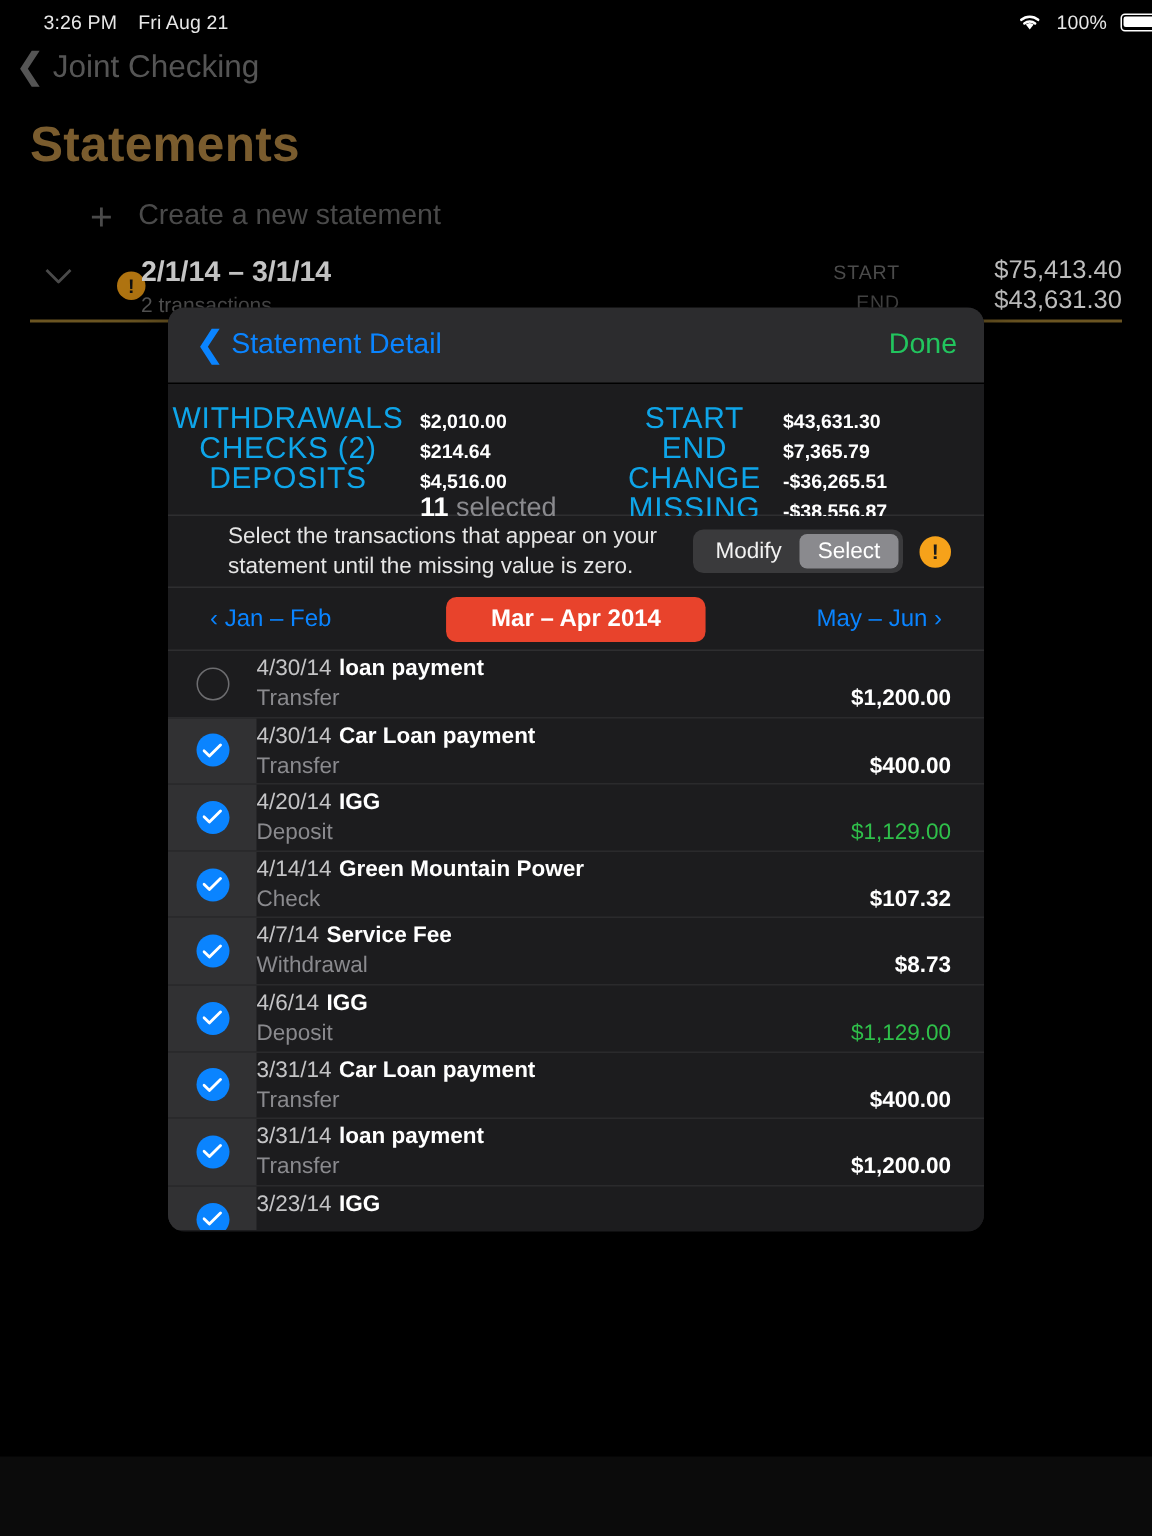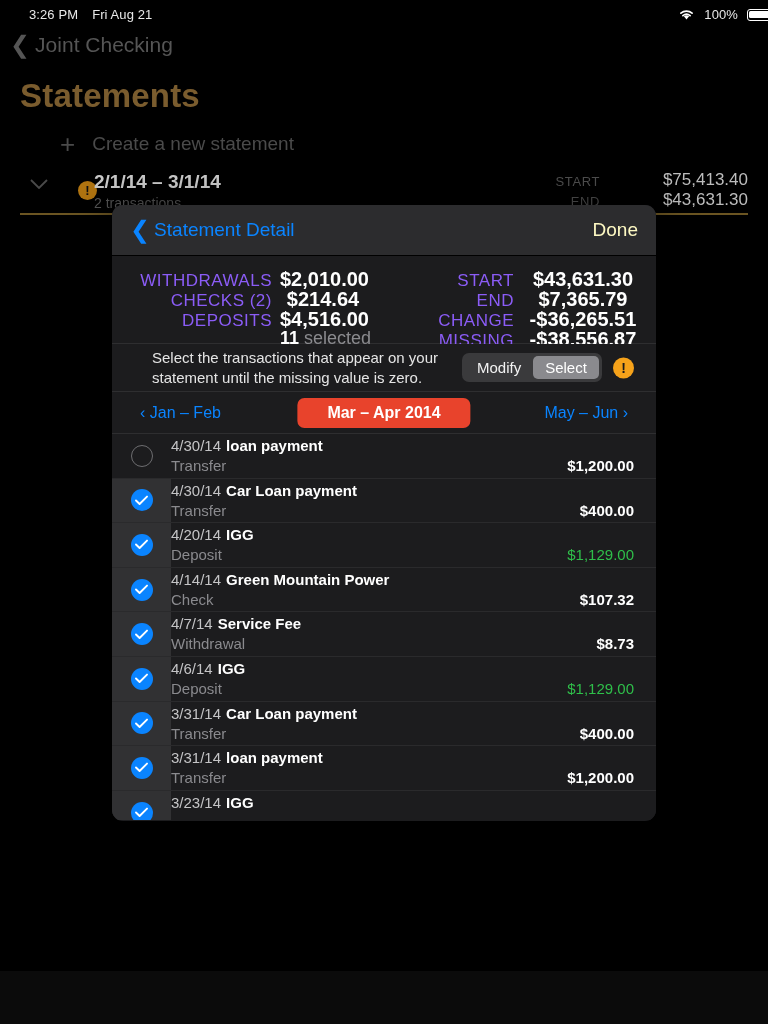--- a/index.html
+++ b/index.html
@@ -95,31 +95,31 @@
   #modal-header {
     height:51px; background:#2c2c2e;
     display:flex; align-items:center; padding:0 18px;
     border-bottom:1px solid #000;
   }
   #modal-header .hdr-back {
     display:flex; align-items:center; gap:4px;
     color:#0a84ff; font-size:19px;
   }
   #modal-header .hdr-back .chev { font-size:24px; line-height:1; font-weight:500; }
-  #modal-header .hdr-done { margin-left:auto; color:#fef9c3; font-size:19px;text-align:right; }
+  #modal-header .hdr-done { margin-left:auto; color:#22c55e; font-size:19px;text-align:right; }
 
   
   #summary {
     height:88px; background:#1c1c1e; position:relative;
     border-bottom:1px solid #2e2e30;
   }
   .sum-col { position:absolute; top:12px; font-size:0; }
   .sum-row { display:flex; align-items:baseline; height:20px; white-space:nowrap; }
-  .sum-lbl { font-size:17px; color:#8b5cf6; letter-spacing:.5px; text-align:right; }
-  .sum-val { font-size:20px; color:#fff; font-weight:bold; text-align:center; }
+  .sum-lbl { font-size:20px; color:#0ea5e9; letter-spacing:.5px; text-align:center; }
+  .sum-val { font-size:13px; color:#fff; font-weight:bold; text-align:left; }
   #sum-left  { left:0; width:262px; }
   #sum-left  .sum-lbl { width:160px; }
   #sum-left  .sum-val { width:94px; padding-left:8px; }
   #sum-right { left:300px; width:244px; }
   #sum-right .sum-lbl { width:102px; }
   #sum-right .sum-val { width:130px; padding-left:8px; }
   .sel-count { font-size:18px; color:#8a8a8e; width:94px; padding-left:8px; }
   .sel-count b { color:#fff; }
 
   

